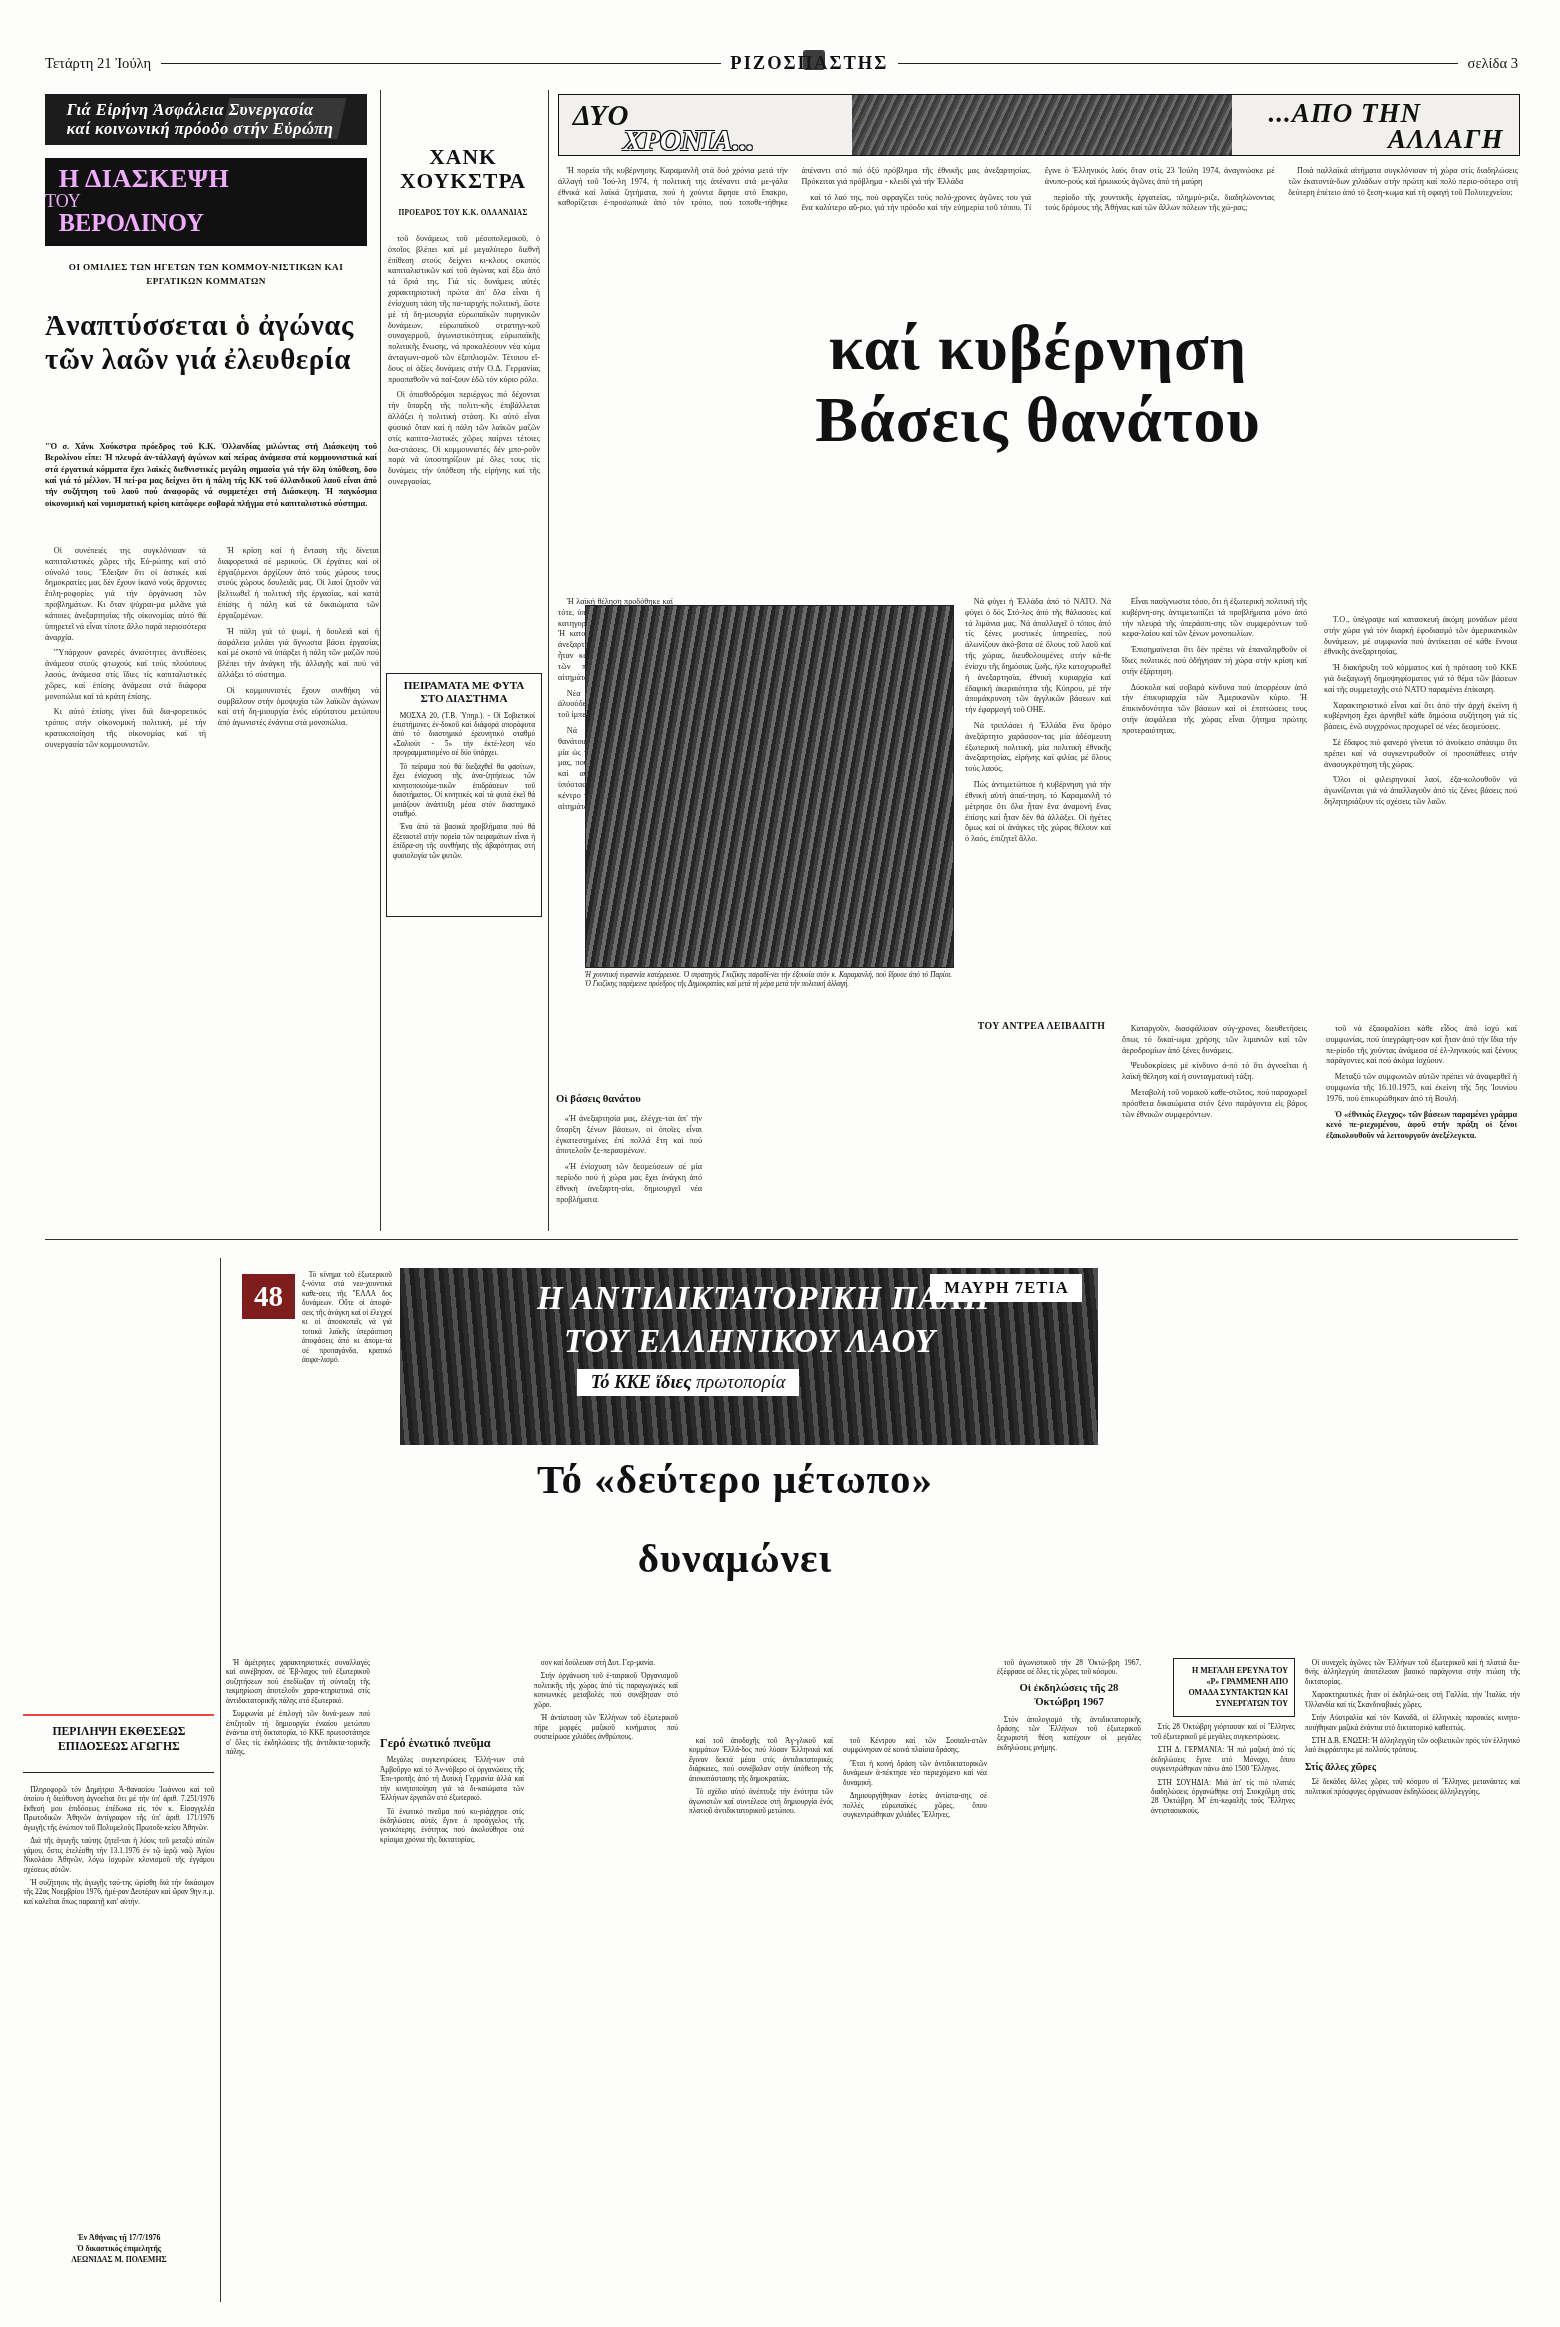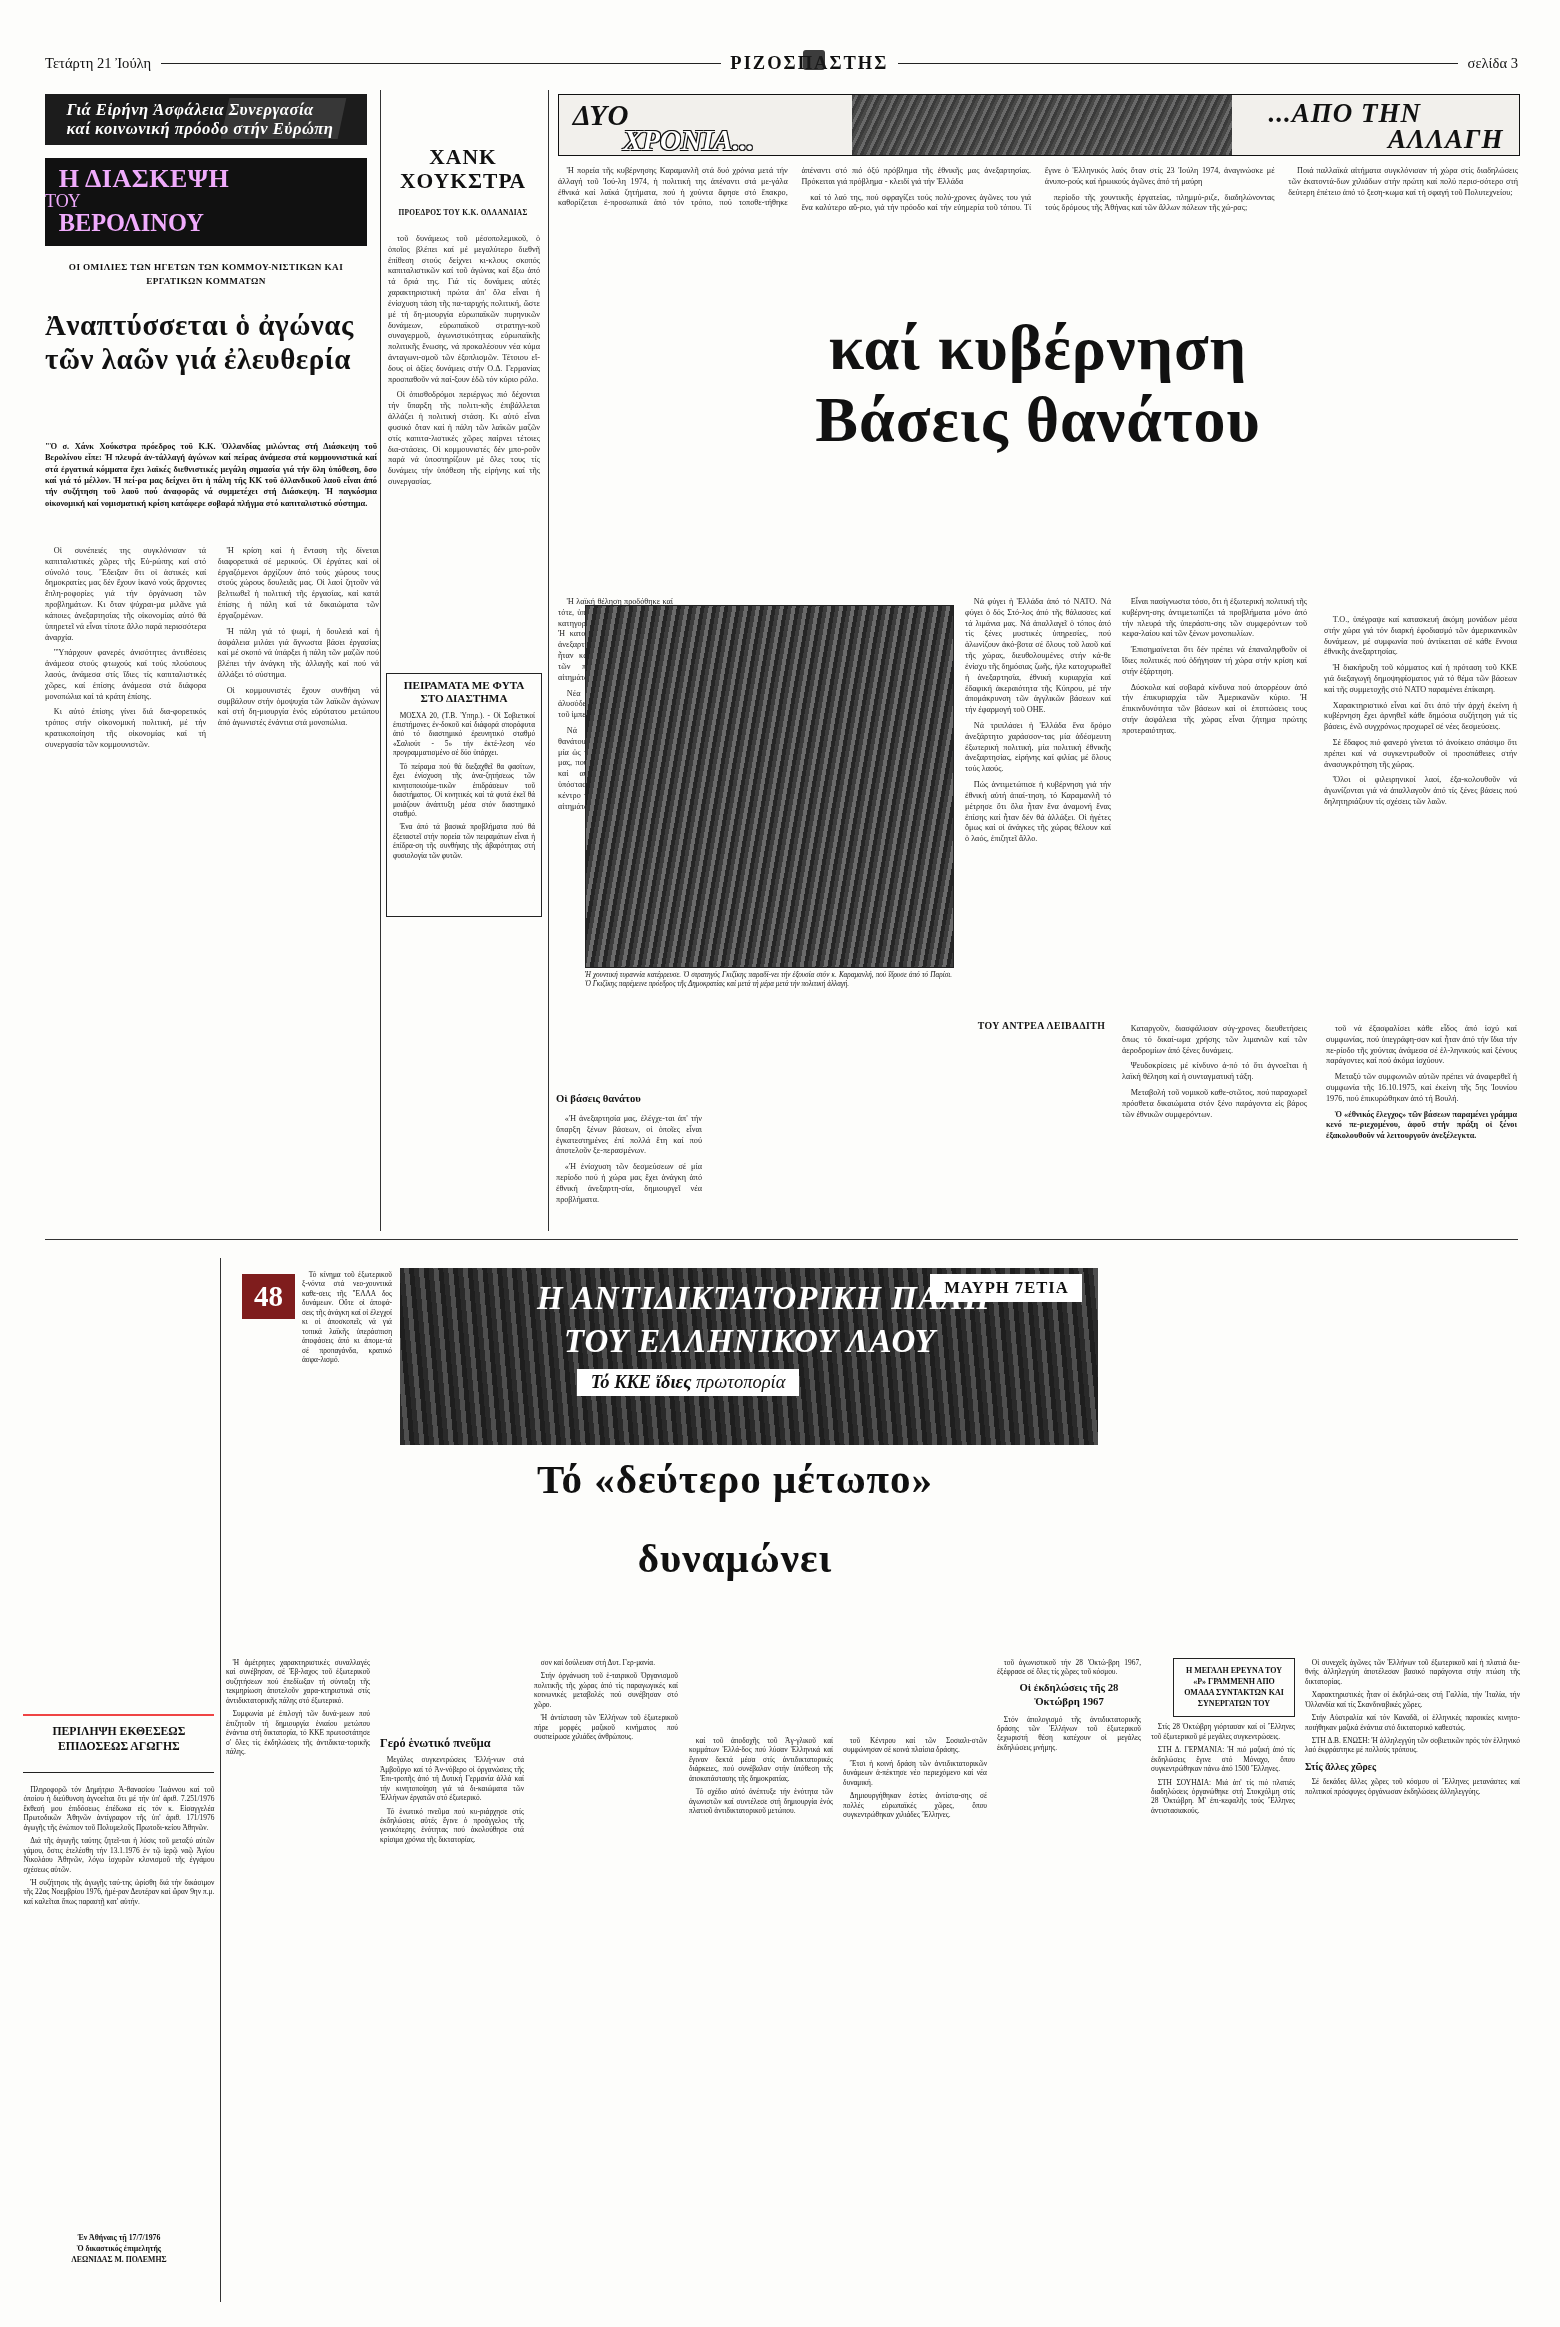--- a/index.html
+++ b/index.html
@@ -519,21 +519,21 @@
   .sec-head-sm {
     font-size: 9.8px;
     font-weight: bold;
     margin: 5.9px 0 3.9px 0;
   }
   .boxed-note {
     border: 1px solid #222;
     padding: 5.9px 5.9px;
     font-size: 8px;
     font-weight: bold;
-    text-align: center;
+    text-align: right;
     line-height: 1.4;
     margin-bottom: 5.9px;
     margin-left: 22px;
   }
   .dateline {
     font-size: 10.7px;
     font-weight: bold;
     text-align: center;
     margin: 3.9px 0 5.9px 0;
     line-height: 1.3;

